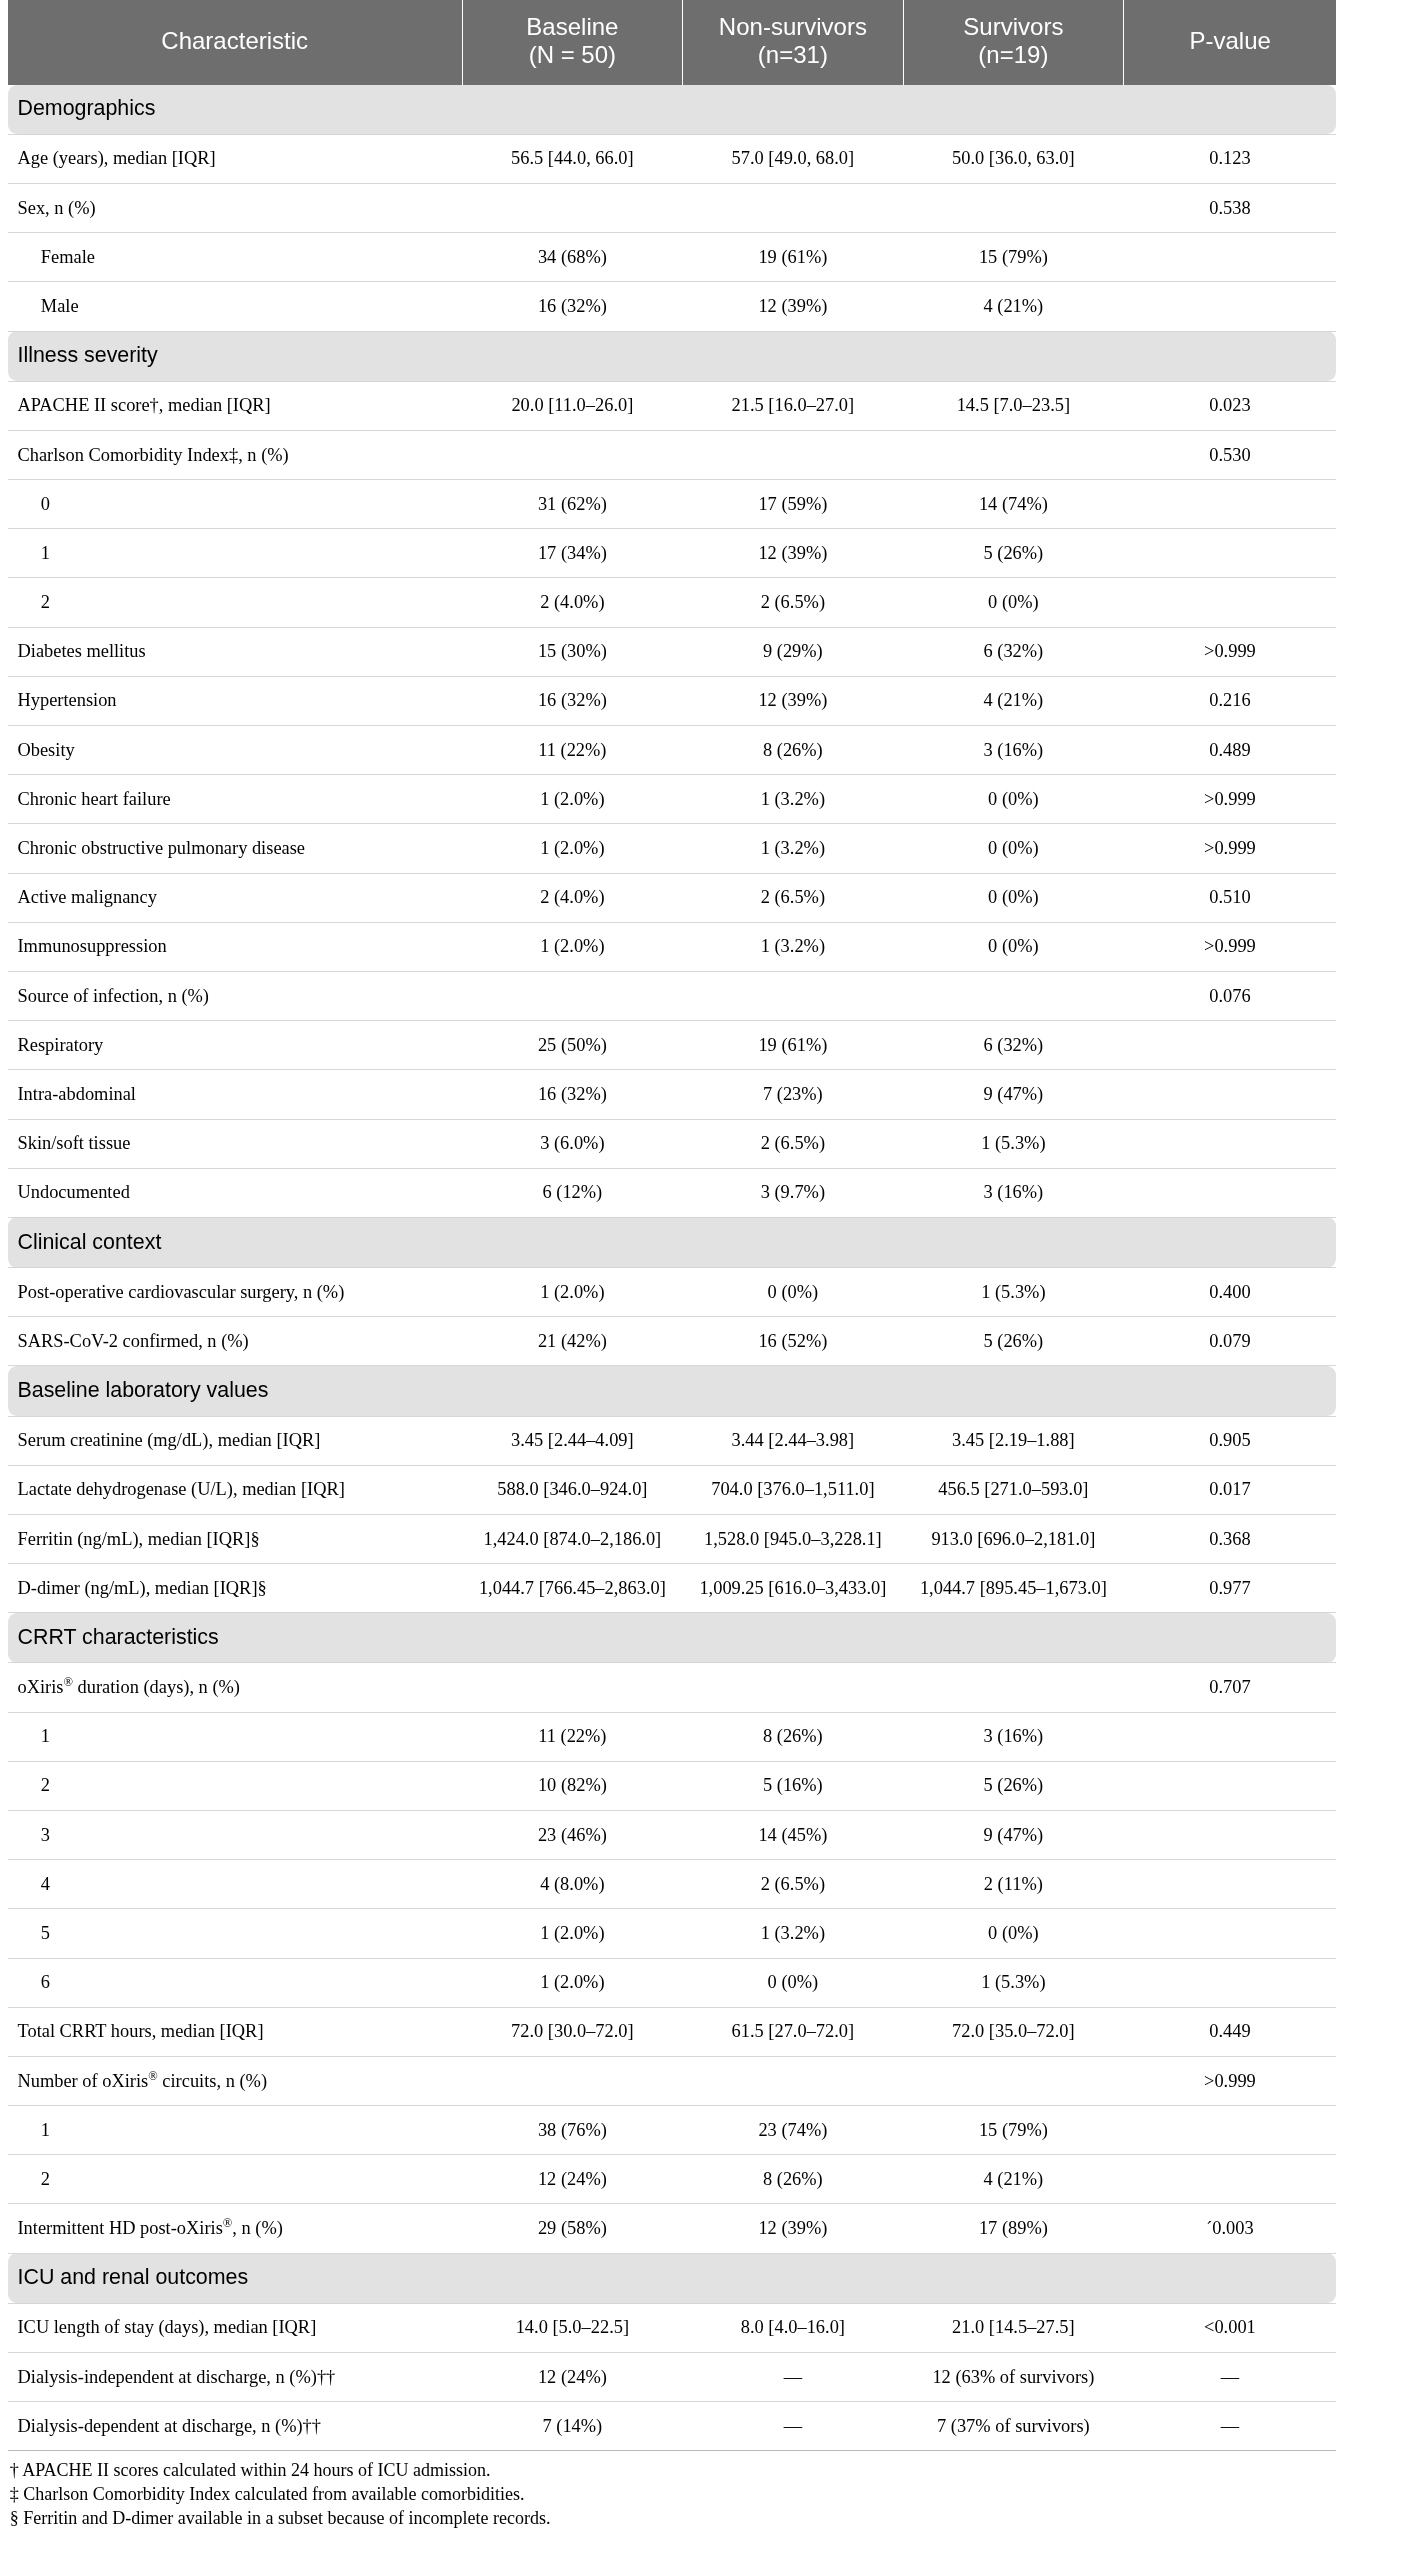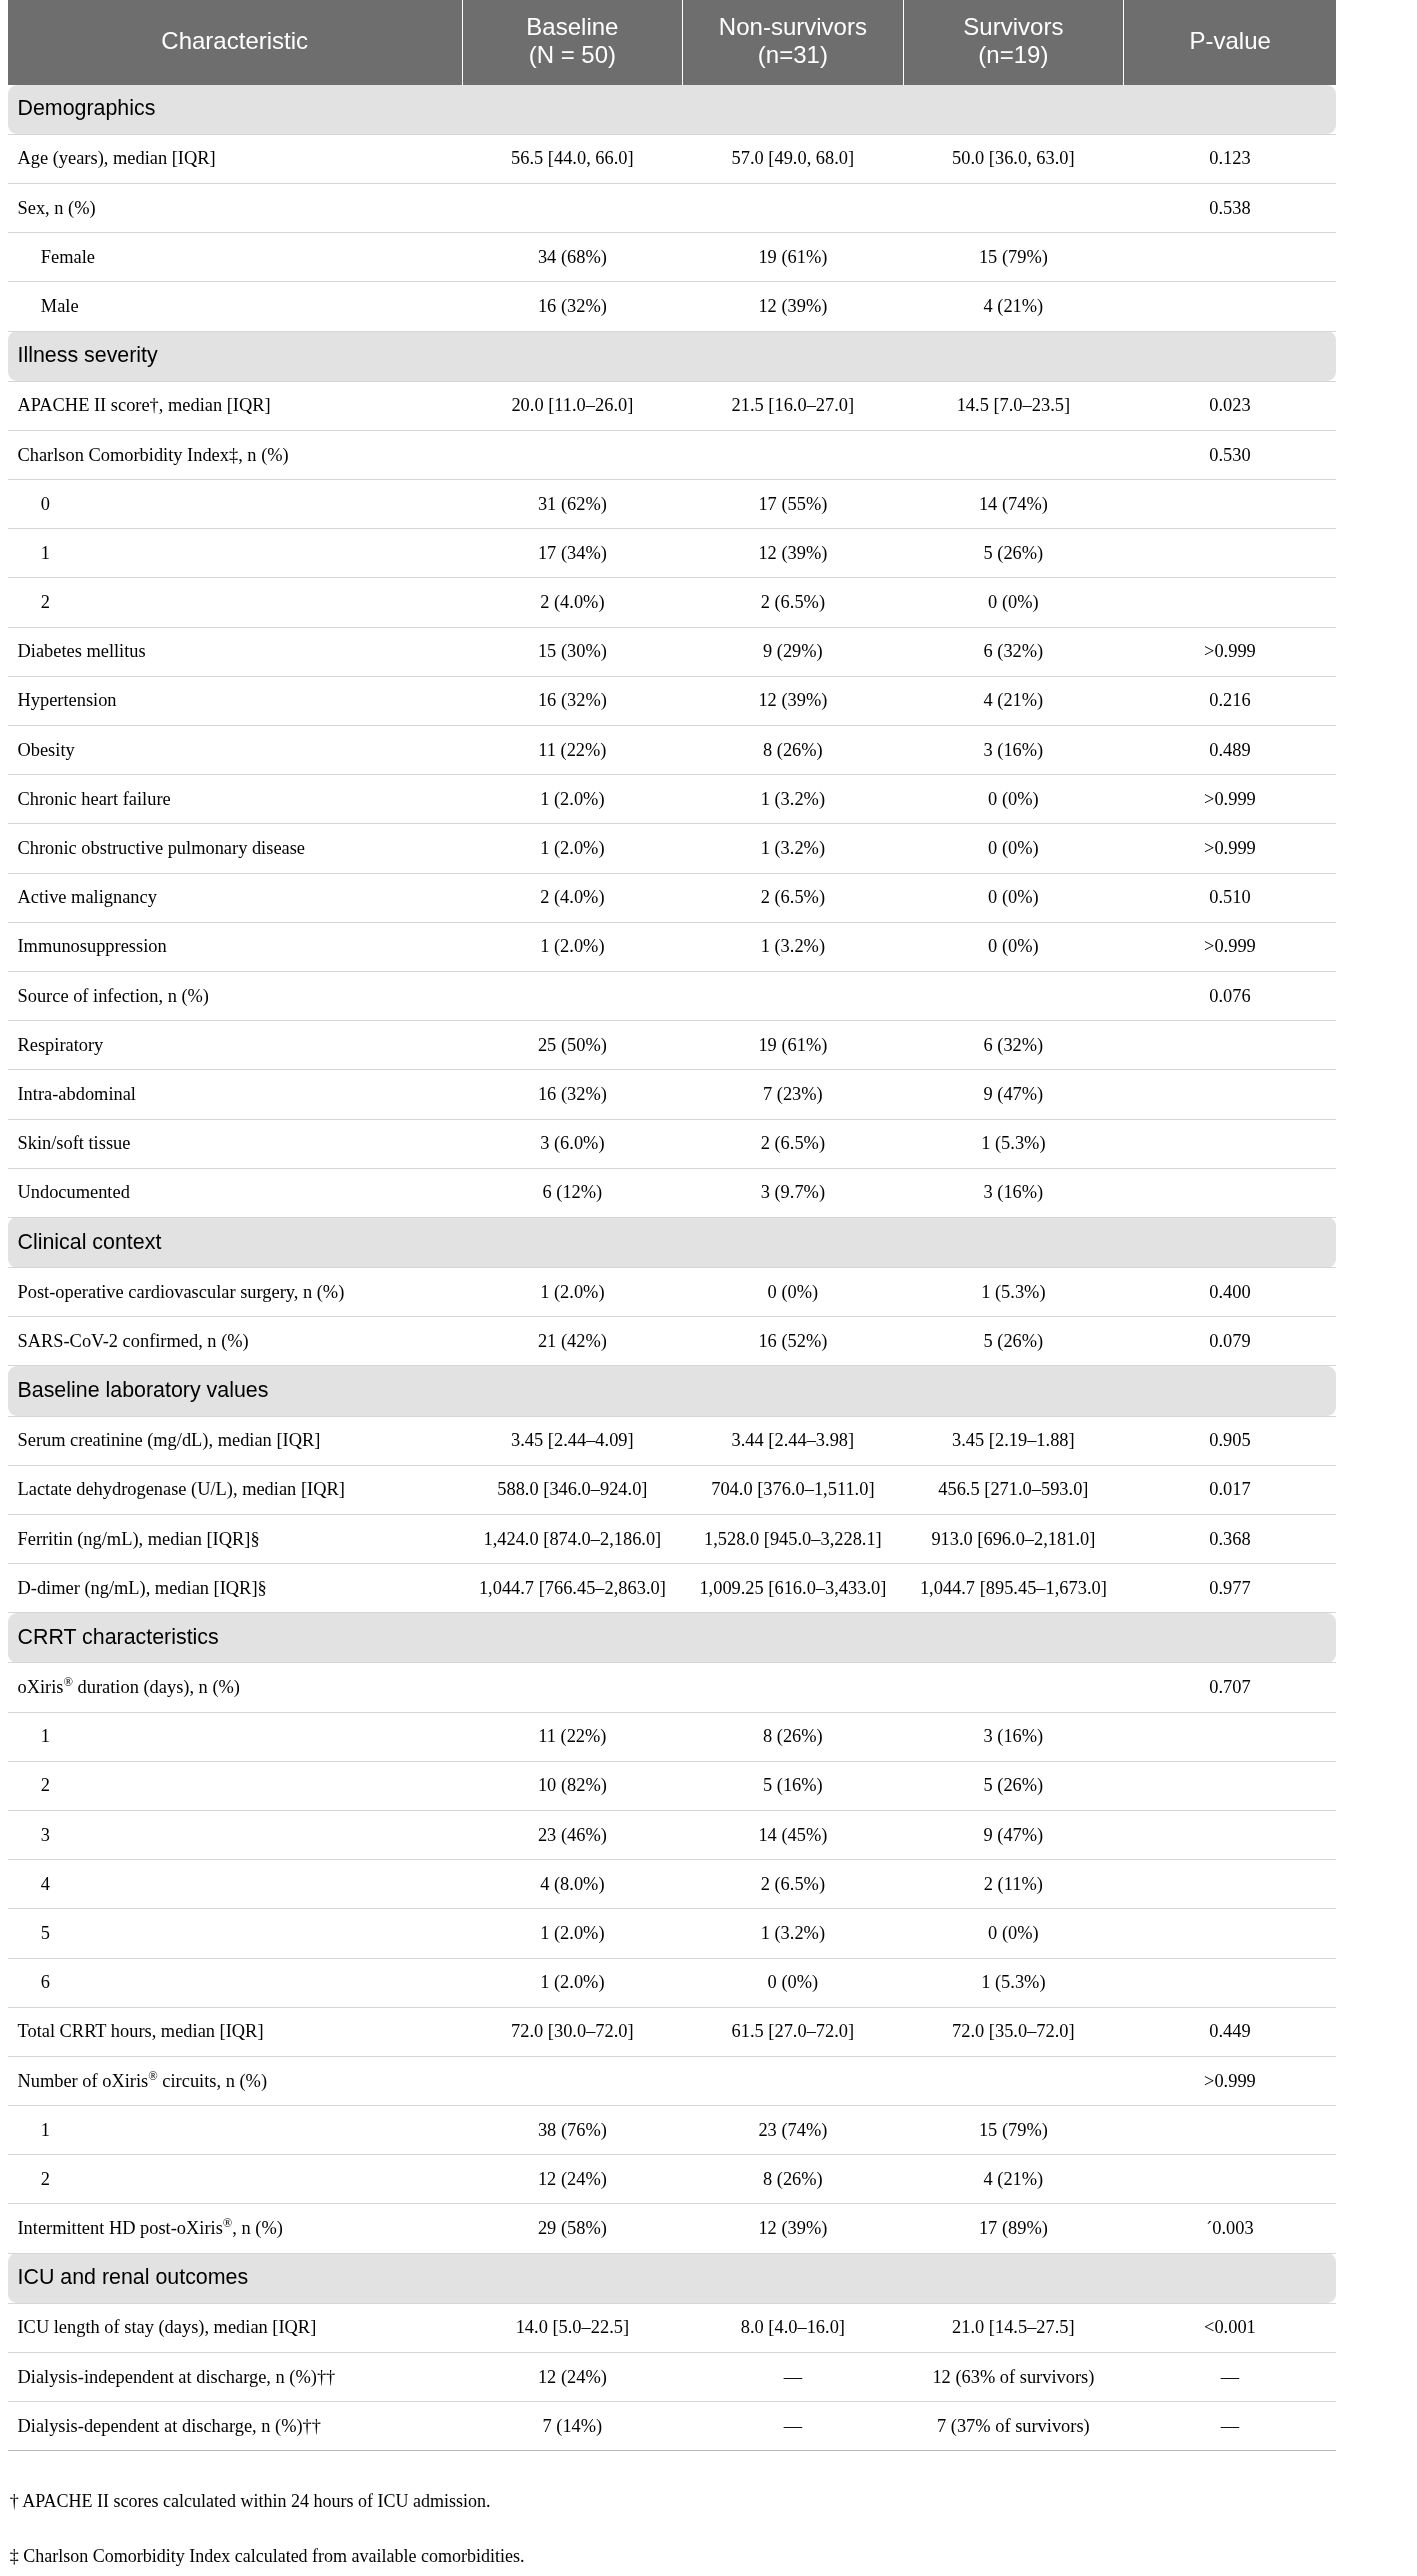--- a/index.html
+++ b/index.html
@@ -79,21 +79,20 @@
   .footnotes {
     width: 1418px;
     box-sizing: border-box;
     padding: 7.8px 9.7px 9.7px 9.7px;
     font-family: "Liberation Serif", serif;
     font-size: 18px;
     line-height: 1.33;
   }
   .footnotes div {
     white-space: pre-wrap;
-    margin-top: 31px;
   }
 </style>
 </head>
 <body>
 
 <div class="table-wrap">
   <table class="data-table">
     <colgroup>
       <col class="c0">
         <col class="c1">
@@ -155,21 +154,21 @@
         <tr class="">
           <td class="label">Charlson Comorbidity Index‡, n (%)</td>
           <td class="val"></td>
           <td class="val"></td>
           <td class="val"></td>
           <td class="val">0.530</td>
         </tr>
         <tr class="indent">
           <td class="label">0</td>
           <td class="val">31 (62%)</td>
-          <td class="val">17 (55%)</td>
+          <td class="val">17 (59%)</td>
           <td class="val">14 (74%)</td>
           <td class="val"></td>
         </tr>
         <tr class="indent">
           <td class="label">1</td>
           <td class="val">17 (34%)</td>
           <td class="val">12 (39%)</td>
           <td class="val">5 (26%)</td>
           <td class="val"></td>
         </tr>

